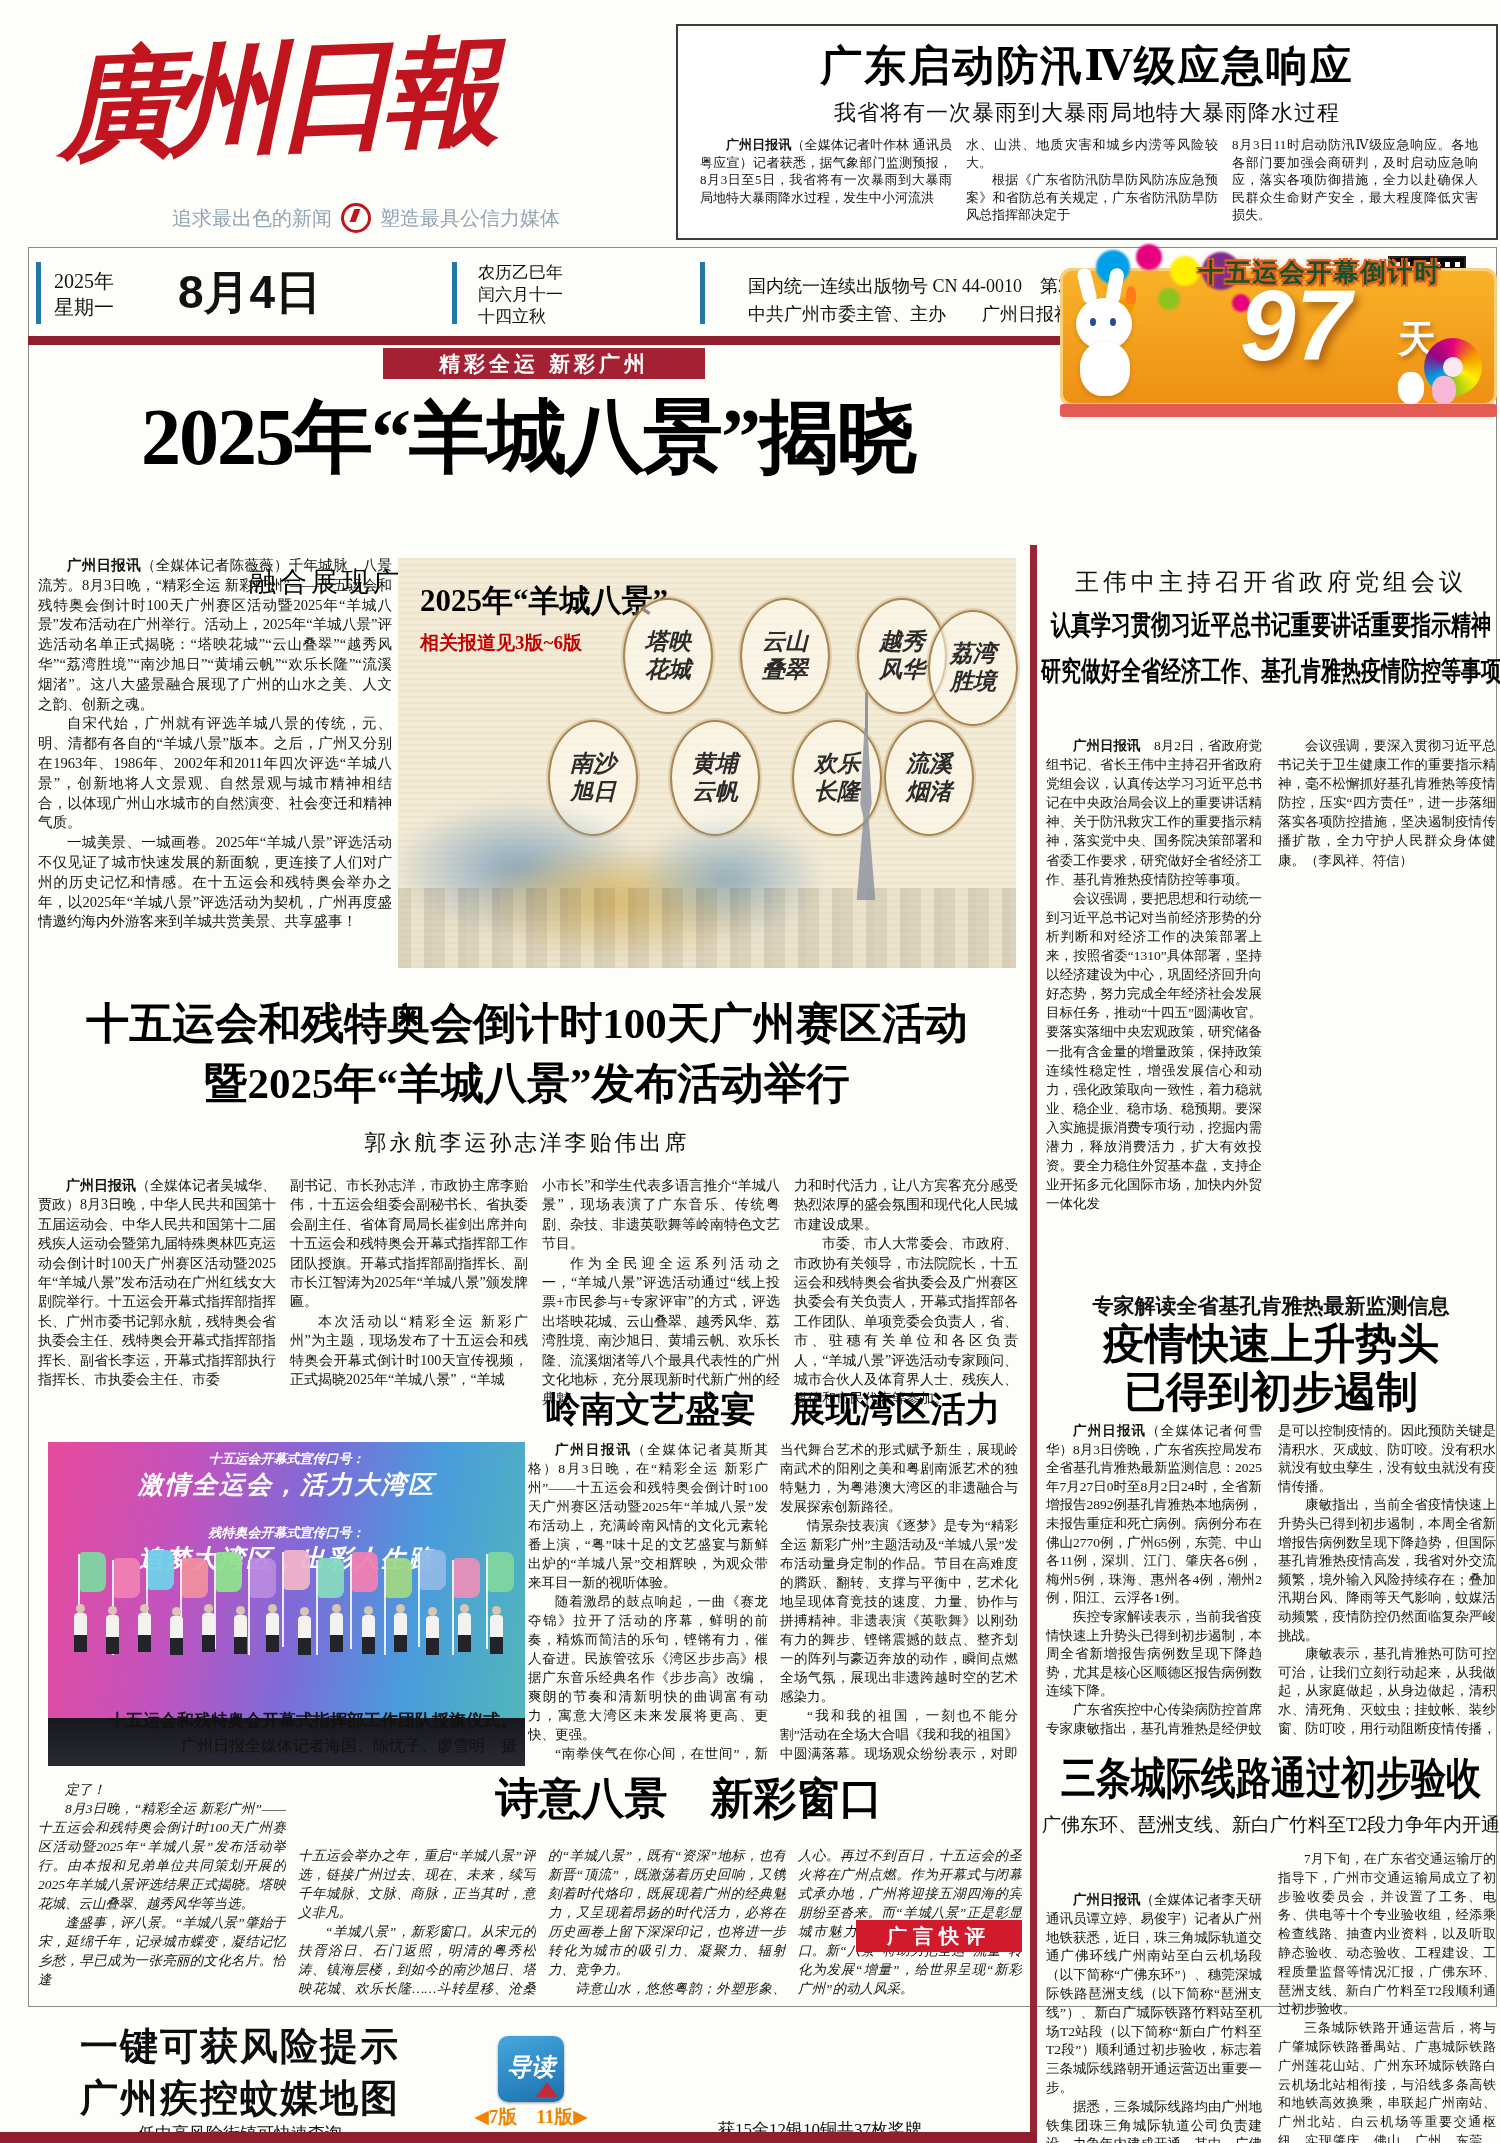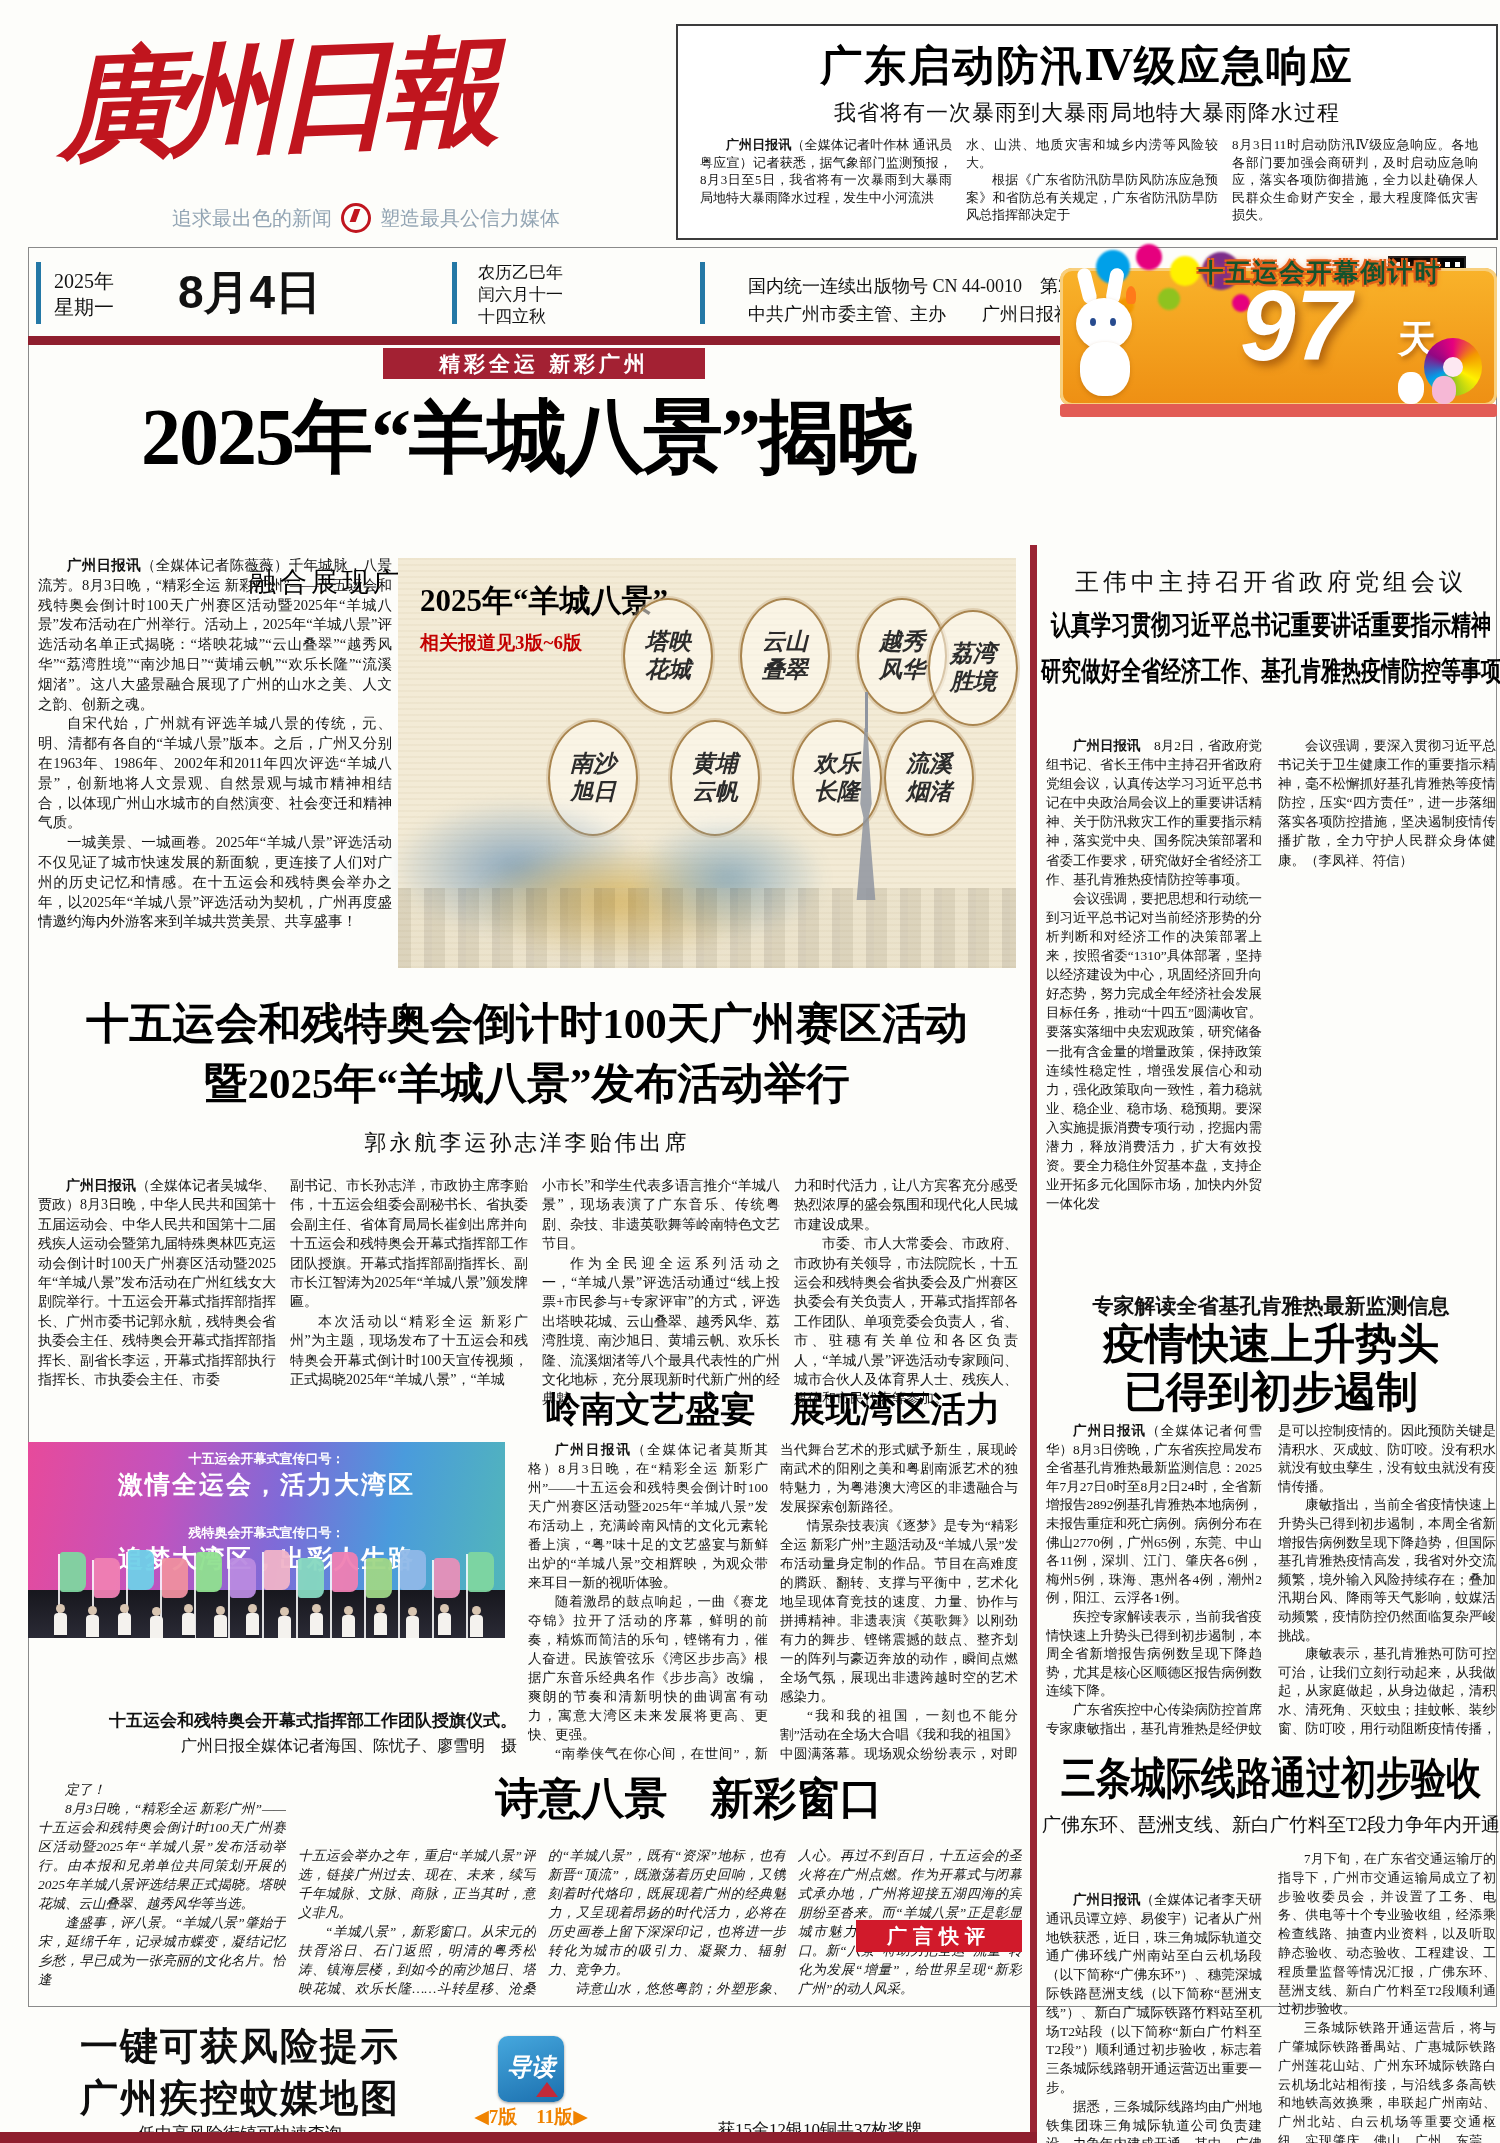--- a/index.html
+++ b/index.html
@@ -64,22 +64,22 @@
   .mtn{position:absolute;border-radius:50%;filter:blur(7px);}
   #citystrip{position:absolute;left:0;top:330px;width:618px;height:80px;opacity:.65;
      background:repeating-linear-gradient(90deg,rgba(150,140,110,.38) 0 13px,rgba(205,195,165,.3) 13px 26px,rgba(115,105,85,.32) 26px 34px);}
   #tower{position:absolute;left:455px;top:170px;width:26px;height:172px;background:#8f95a0;opacity:.85;
      clip-path:polygon(44% 0,56% 0,72% 44%,60% 52%,86% 100%,14% 100%,40% 52%,28% 44%);}
   #tower-ant{position:absolute;left:467px;top:134px;width:3px;height:40px;background:#8f95a0;}
   
   #vrule{left:1030px;top:545px;width:7px;height:1592px;background:#9a2433;}
   .hl-serif{font-weight:bold;color:#000;}
   
-  #photo{left:28px;top:1442px;width:477px;height:196px;overflow:hidden;
-     background:linear-gradient(100deg,#e74a9b 0%,#c253be 28%,#7e6bd8 52%,#4a9bdc 74%,#52b8b8 100%);}
+  #photo{left:48px;top:1442px;width:477px;height:324px;overflow:hidden;
+     background:linear-gradient(100deg,#e74a9b 0%,#c253be 28%,#7e6bd8 52%,#4a9bdc 74%,#52b8b8 100%);font-style:italic;}
   #photo .sl{position:absolute;width:100%;text-align:center;color:#fff;}
   .flag{position:absolute;width:26px;height:40px;border-radius:3px 8px 8px 3px;opacity:.95;}
   .pole{position:absolute;width:2px;height:95px;background:rgba(255,255,255,.85);}
   .person{position:absolute;width:13px;height:50px;}
   .person i{display:block;width:9px;height:9px;border-radius:50%;background:#d9c6b2;margin:0 auto;}
   .person u{display:block;width:13px;height:22px;background:#f4f2ee;border-radius:4px 4px 0 0;}
   .person s{display:block;width:13px;height:17px;background:#23232c;}
   #floor{position:absolute;left:0;bottom:0;width:100%;height:48px;
      background:linear-gradient(#17171d,#2a2a35),repeating-linear-gradient(90deg,rgba(255,255,255,.05) 0 3px,transparent 3px 28px);}
   

